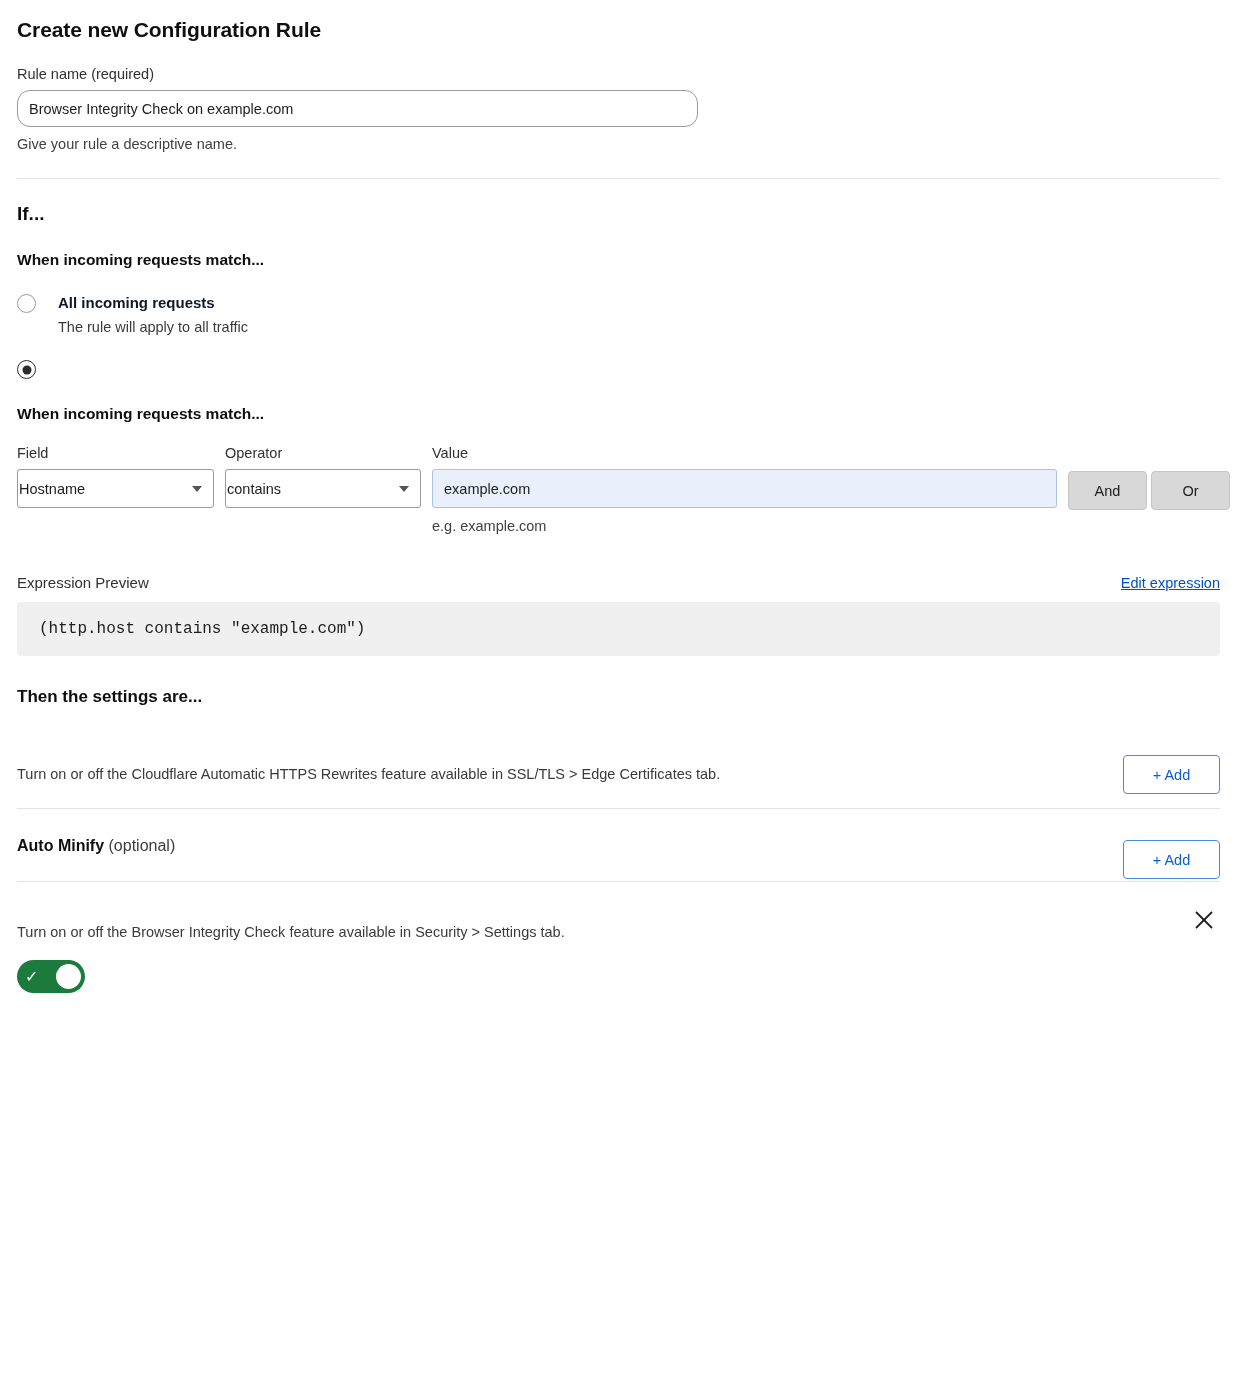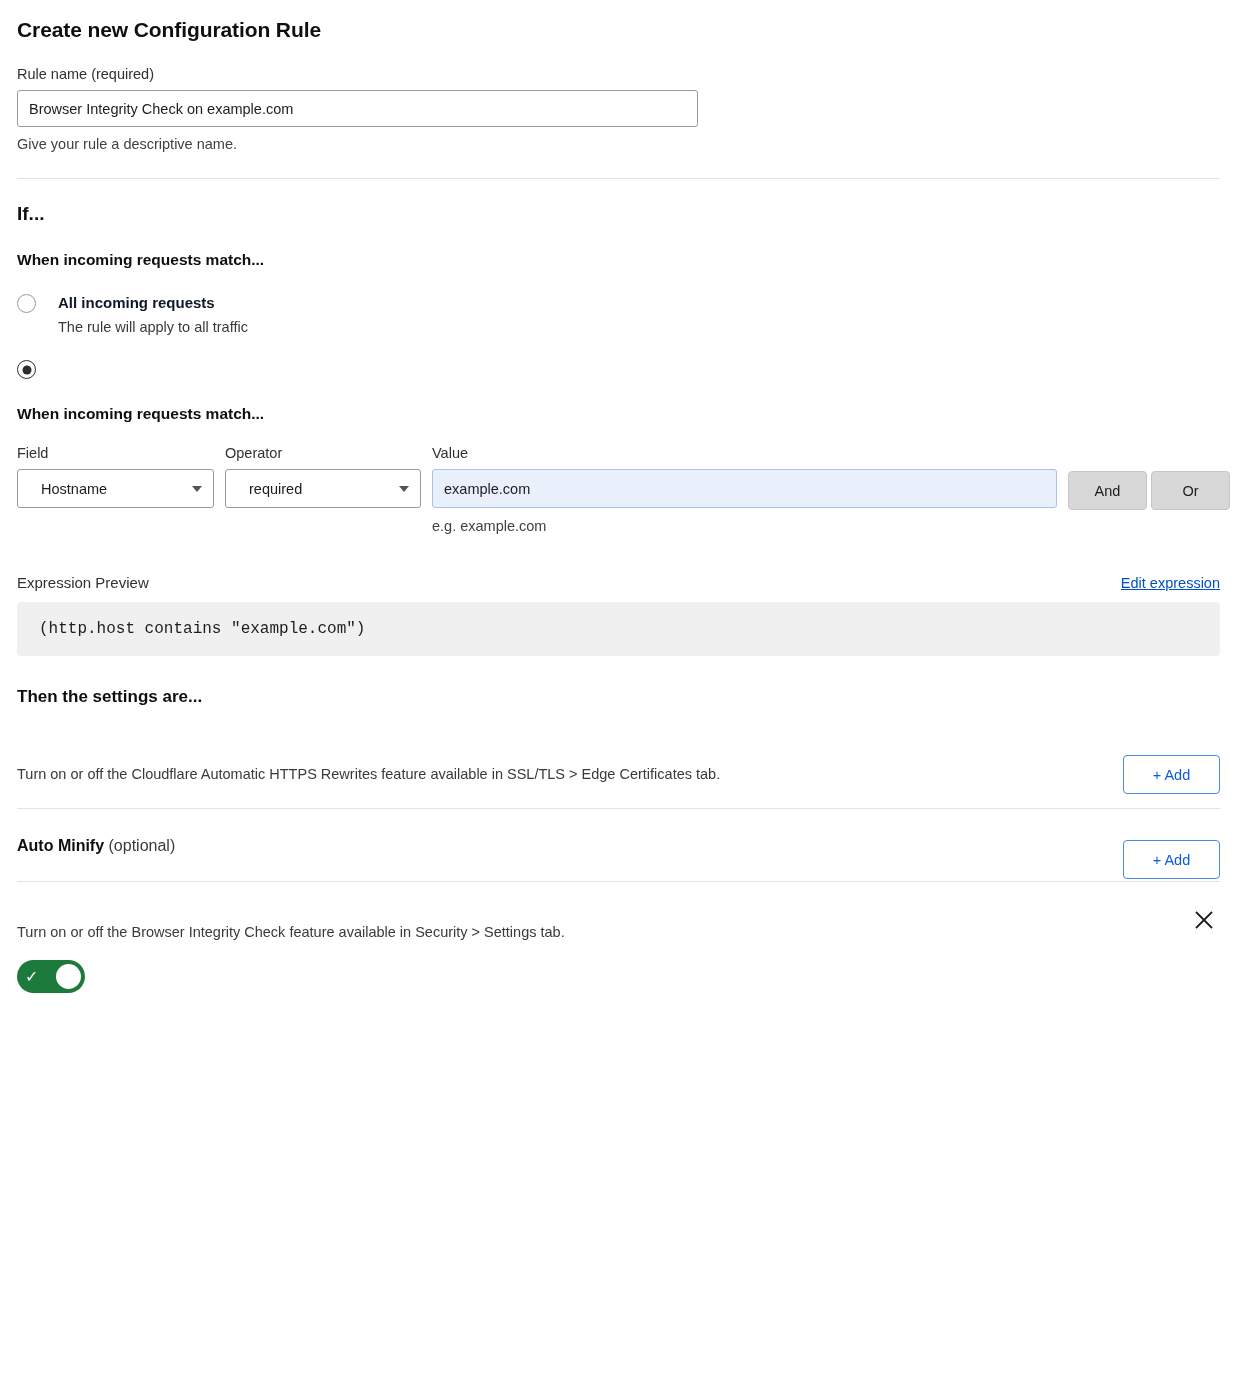--- a/index.html
+++ b/index.html
@@ -27,21 +27,21 @@
   }
   .field-label {
     font-size: 14.5px;
     color: #313131;
     margin-bottom: 8px;
   }
   .text-input {
     width: 681px;
     height: 37px;
     border: 1px solid #9a9a9a;
-    border-radius: 3px;
+    border-radius: 13px;
     padding: 0 11px;
     font-size: 14.5px;
     color: #1d1d1d;
     font-family: "Liberation Sans", sans-serif;
     background: #fff;
     outline: none;
   }
   .help-text {
     font-size: 14.5px;
     color: #414141;
@@ -119,21 +119,21 @@
     margin-bottom: 8px;
   }
   .select {
     position: relative;
     height: 39px;
     border: 1px solid #9a9a9a;
     border-radius: 3px;
     background: #fff;
     display: flex;
     align-items: center;
-    padding: 0 23px;
+    padding: 0 1px;
     font-size: 14.5px;
     color: #1d1d1d;
   }
   .select .caret {
     position: absolute;
     right: 11px;
     top: 50%;
     transform: translateY(-50%);
     width: 0; height: 0;
     border-left: 5px solid transparent;
@@ -313,21 +313,21 @@
       <div class="col-label">Field</div>
       <div class="select select-field">
         <span>Hostname</span>
         <span class="caret"></span>
       </div>
     </div>
 
     <div class="builder-col">
       <div class="col-label">Operator</div>
       <div class="select select-op">
-        <span>required</span>
+        <span>contains</span>
         <span class="caret"></span>
       </div>
     </div>
 
     <div class="builder-col">
       <div class="col-label">Value</div>
       <input class="value-input" type="text" value="example.com" style="">
       <div class="value-hint">e.g. example.com</div>
     </div>
 

